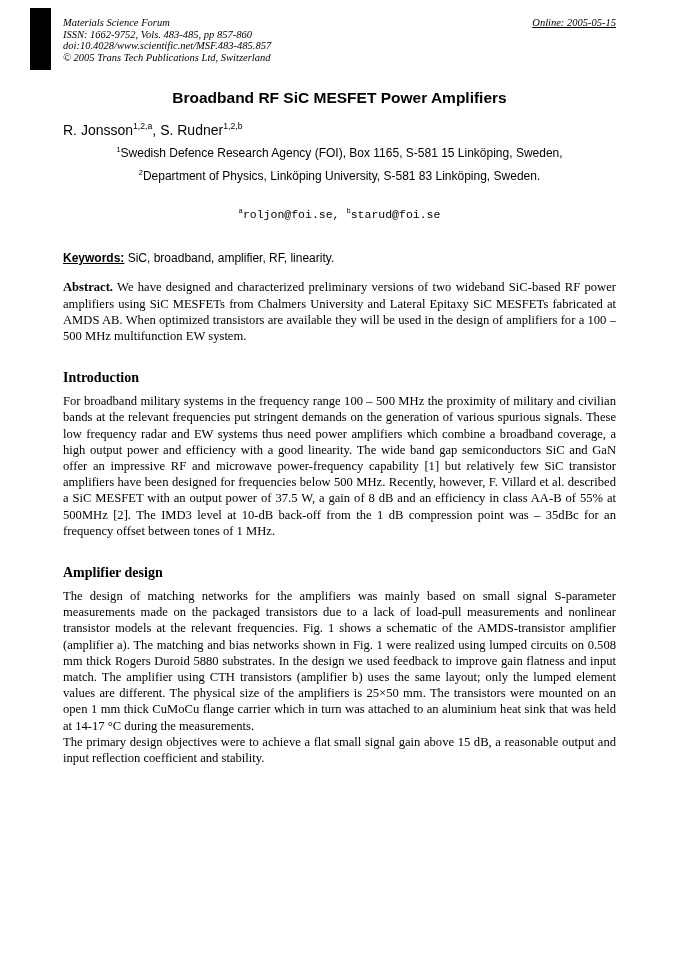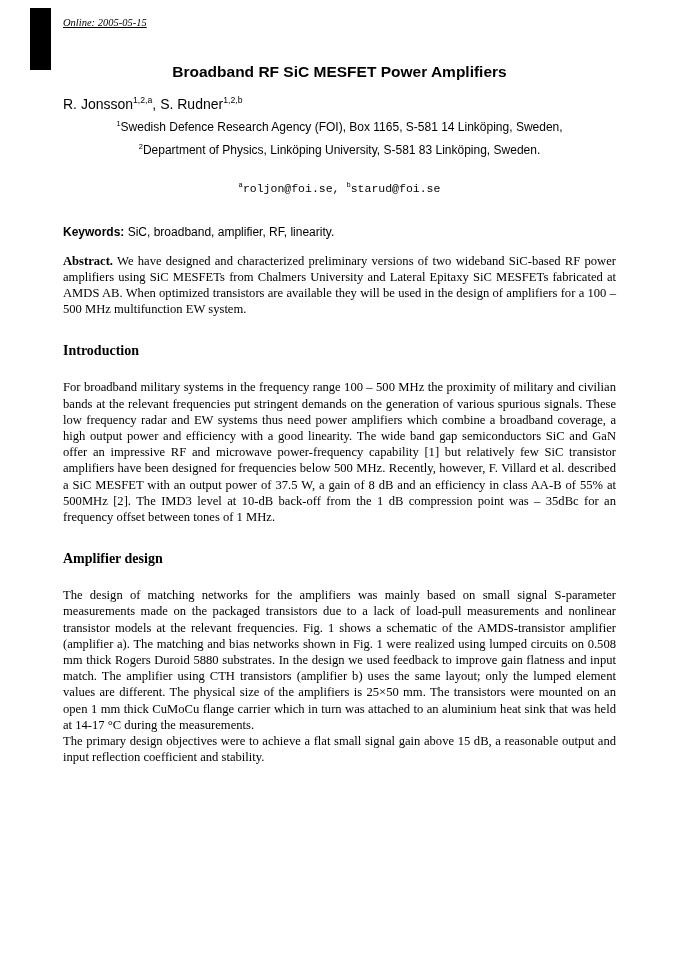--- a/index.html
+++ b/index.html
@@ -34,21 +34,21 @@
     align-items: flex-start;
     margin-top: 17px;
     font-style: italic;
     font-size: 10.5px;
     line-height: 11.6px;
   }
   .header-left div { white-space: nowrap; }
   .header-right { white-space: nowrap; text-decoration: underline; }
 
   .paper-title {
-    margin-top: 34px;
+    margin-top: 26px;
     text-align: center;
     font-family: "Liberation Sans", sans-serif;
     font-weight: bold;
     font-size: 15.5px;
     line-height: 18px;
   }
   .authors-line {
     margin-top: 15px;
     font-family: "Liberation Sans", sans-serif;
     font-size: 14px;
@@ -69,60 +69,66 @@
   sup {
     font-size: 0.62em;
     vertical-align: super;
     line-height: 0;
   }
   .keywords-line {
     margin-top: 30px;
     font-family: "Liberation Sans", sans-serif;
     font-size: 12px;
   }
-  .keywords-label { font-weight: bold; }
+  .keywords-label { font-weight: bold; text-decoration: underline; }
 
   .body-para {
     margin-top: 14px;
     font-size: 12.6px;
     line-height: 16.2px;
     text-align: justify;
   }
   .body-para .para-label { font-weight: bold; }
   .section-heading {
     margin-top: 26px;
     font-weight: bold;
     font-size: 14px;
   }
   .section-para {
-    margin-top: 20px;
+    margin-top: 7px;
     font-size: 12.6px;
     line-height: 16.2px;
     text-align: justify;
   }
   .section-para + .section-para { margin-top: 0; }
 </style>
 </head>
 <body>
 
 <div class="page">
 
   <div class="corner-mark"></div>
 
   <div class="content">
 
     <div class="header-row">
+      <div class="header-left">
+        <div>Materials Science Forum</div>
+        <div>ISSN: 1662-9752, Vols. 483-485, pp 857-860</div>
+        <div>doi:10.4028/www.scientific.net/MSF.483-485.857</div>
+        <div>© 2005 Trans Tech Publications Ltd, Switzerland</div>
+      </div>
       <div class="header-right">Online: 2005-05-15</div>
     </div>
 
     <div class="paper-title">Broadband RF SiC MESFET Power Amplifiers</div>
 
     <div class="authors-line"><span>R. Jonsson</span><sup>1,2,a</sup><span>, </span><span>S. Rudner</span><sup>1,2,b</sup></div>
 
-    <div class="affil-line"><sup>1</sup><span>Swedish Defence Research Agency (FOI), Box 1165, S-581 14 Linköping, Sweden,</span></div>
+    <div class="affil-line"><sup>1</sup><span>Swedish Defence Research Agency (FOI), Box 1165, S-581 15 Linköping, Sweden,</span></div>
 
     <div class="affil-line"><sup>2</sup><span>Department of Physics, Linköping University, S-581 83 Linköping, Sweden.</span></div>
 
     <div class="email-line"><sup>a</sup><span>roljon@foi.se, </span><sup>b</sup><span>starud@foi.se</span></div>
 
     <div class="keywords-line"><span class="keywords-label">Keywords:</span><span> SiC, broadband, amplifier, RF, linearity.</span></div>
 
     <div class="body-para"><span class="para-label">Abstract.</span><span> We have designed and characterized preliminary versions of two wideband SiC-based RF power amplifiers using SiC MESFETs from Chalmers University and Lateral Epitaxy SiC MESFETs fabricated at AMDS AB. When optimized transistors are available they will be used in the design of amplifiers for a 100 – 500 MHz multifunction EW system.</span></div>
 
     <div class="section-heading">Introduction</div>

